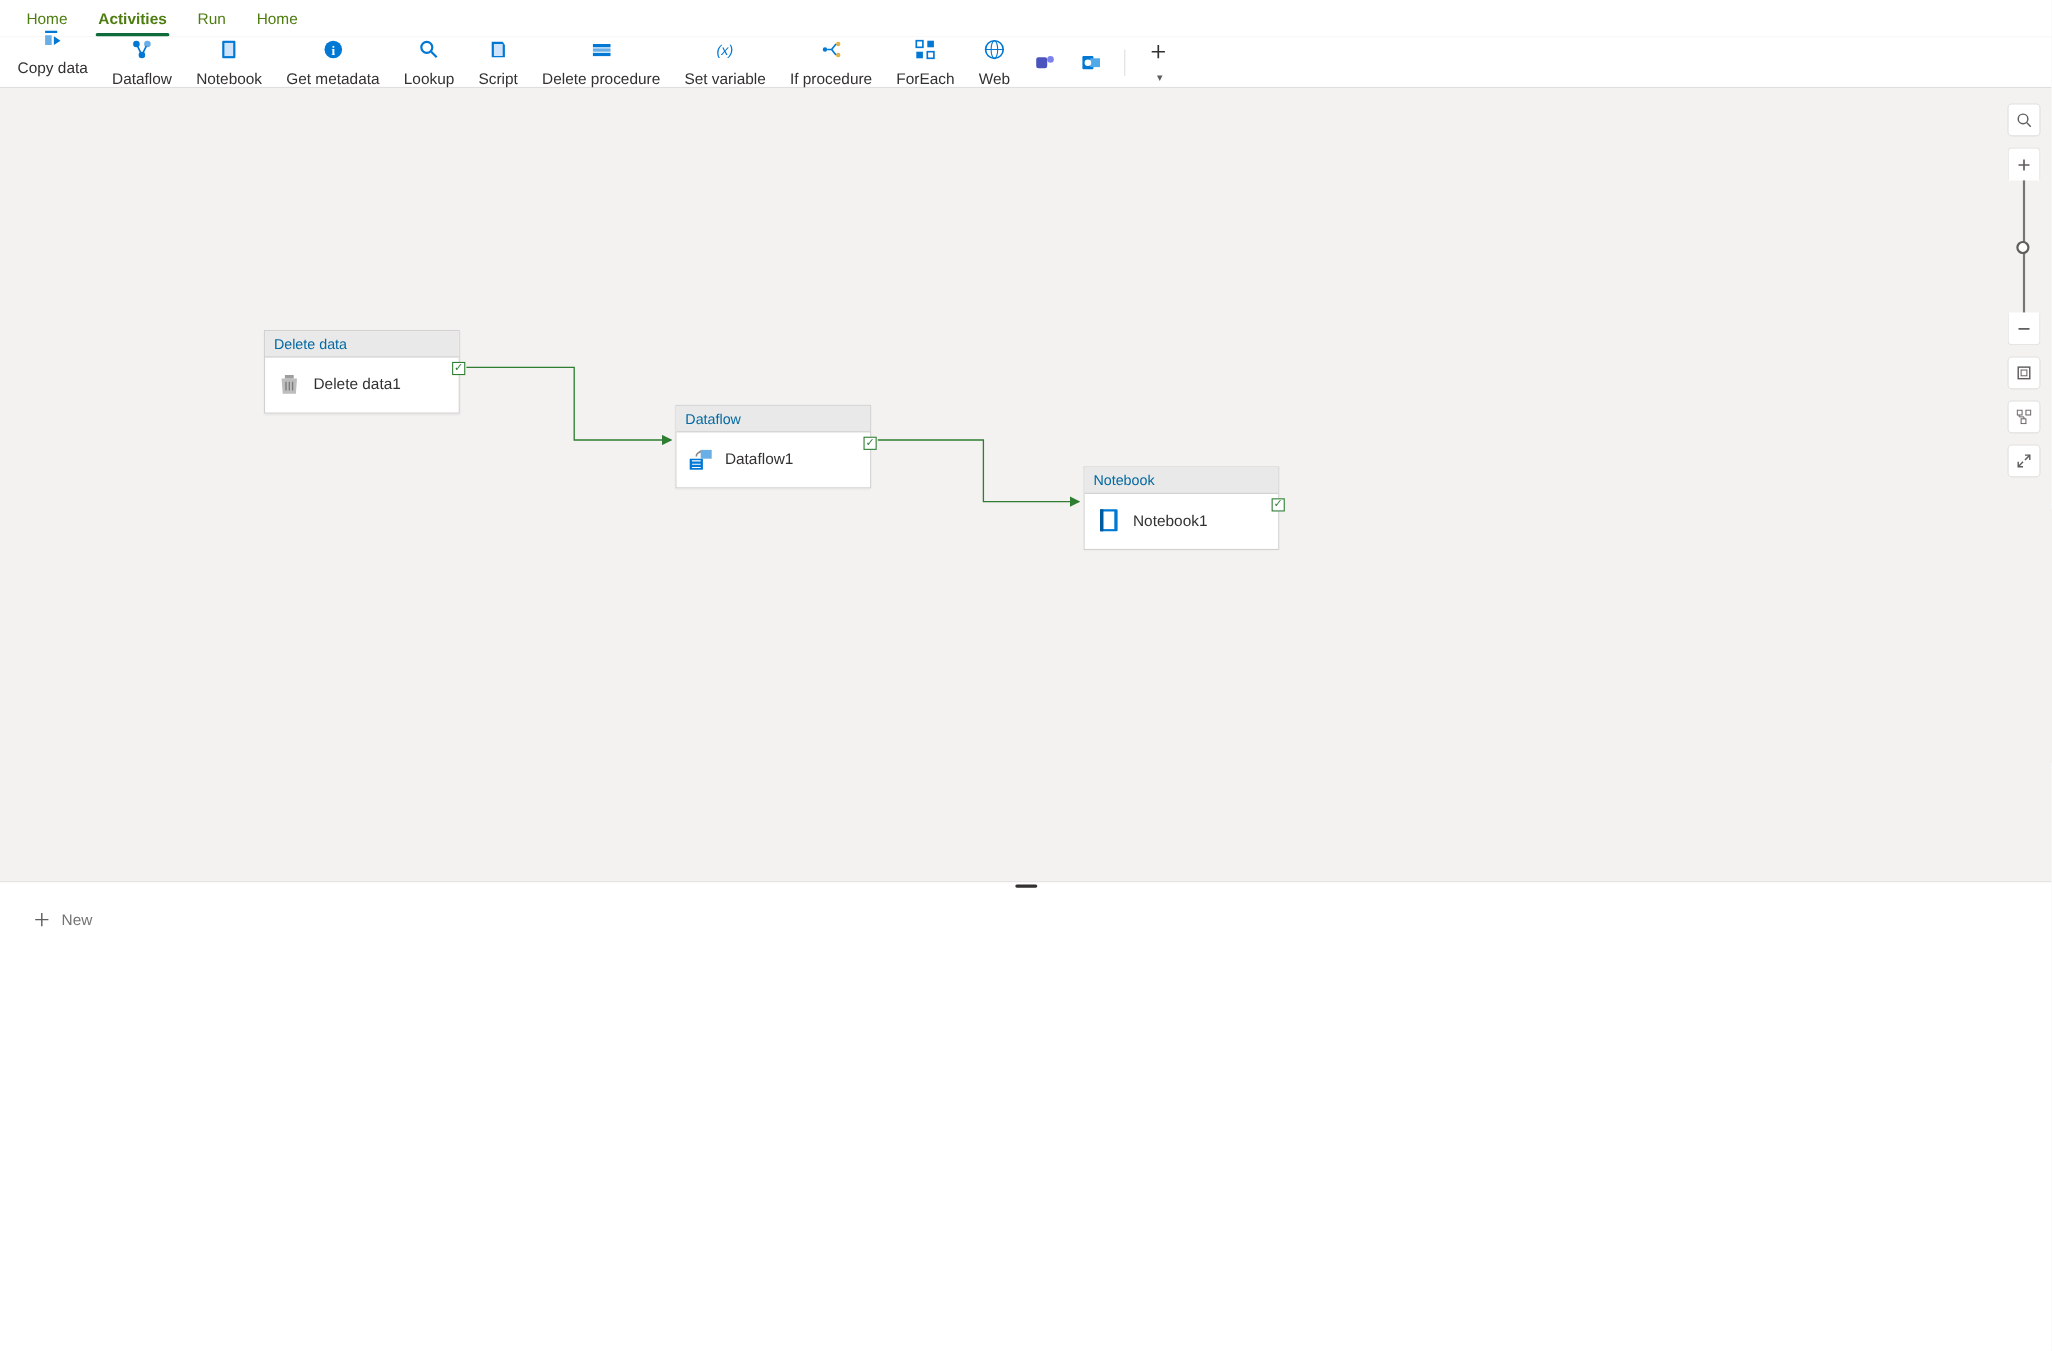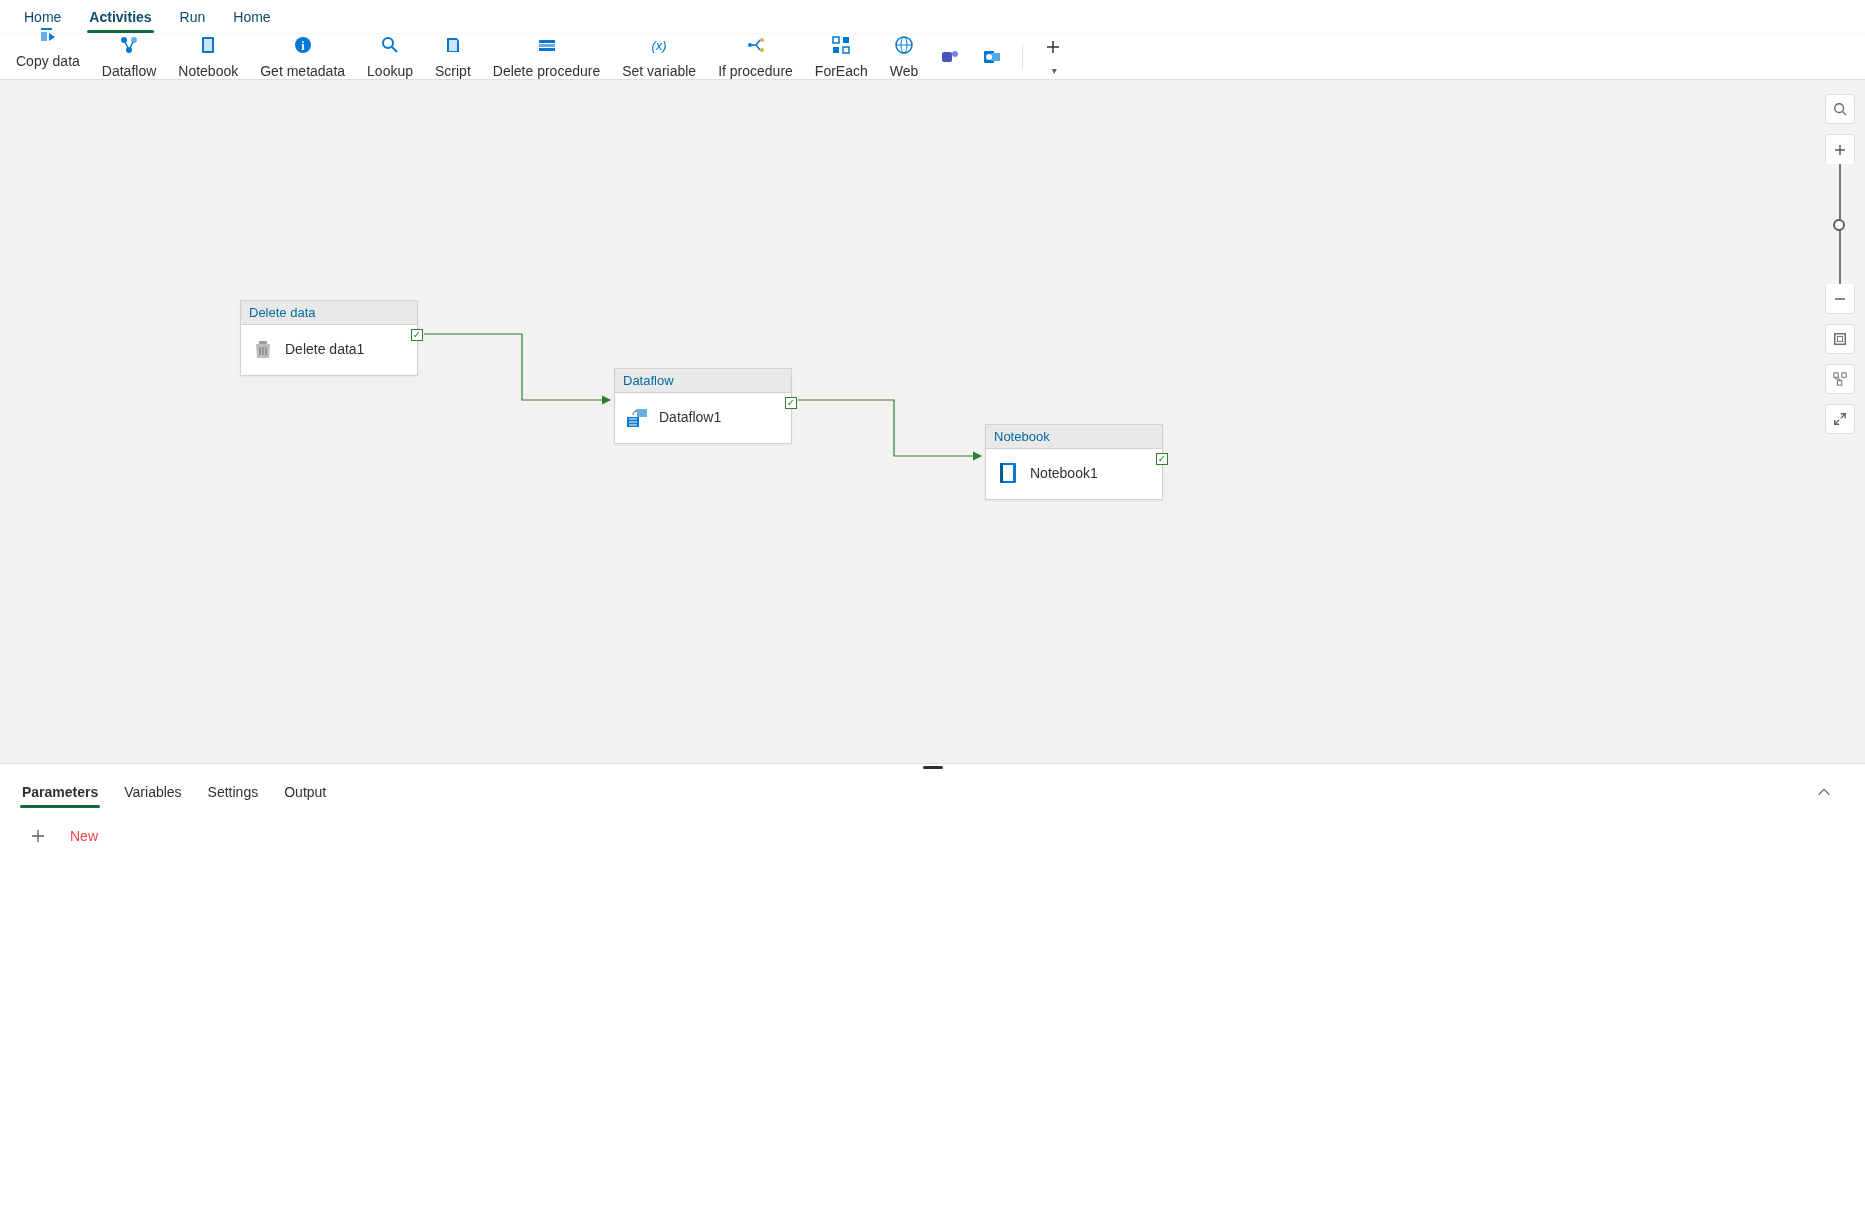--- a/index.html
+++ b/index.html
@@ -19,21 +19,21 @@
     display: flex;
     padding: 0 10px;
     border-bottom: 1px solid #f5f5f5;
     background: #fff;
     height: 34px;
     align-items: flex-end;
   }
   .top-tab {
     padding: 8px 14px 8px 14px;
     cursor: pointer;
-    color: #0c4a6e;
+    color: #4d7c0f;
     position: relative;
   }
   .top-tab.active {
     font-weight: 600;
   }
   .top-tab.active::after {
     content: "";
     position: absolute;
     left: 12px; right: 12px; bottom: 0;
     height: 3px;
@@ -189,21 +189,21 @@
   }
   .bottom-collapse {
     margin-left:auto;
     color:#605e5c;
     cursor:pointer;
     padding:4px 8px;
     margin-right:6px;
   }
   .bottom-body { height: 420px; padding: 20px 30px; }
   .new-btn {
-    display:inline-flex;align-items:center;gap:24px;cursor:pointer;color:#ef4444;
+    display:inline-flex;align-items:center;gap:10px;cursor:pointer;color:#737373;
   }
   svg { display:block; }
   .arrow-head {
     fill:#2e7d32;
   }
   .conn-line {
     stroke:#2e7d32; stroke-width:1.2; fill:none;
   }
 </style>
 </head>
@@ -459,31 +459,20 @@
           <path d="M2 9v5h5M14 7V2h-5" stroke="#605e5c" fill="none" stroke-width="1.5"></path>
         </svg>
     </div>
   </div>
 </div>
 
 <div class="bottom-panel">
   <div class="drag-handle">
       <div class="bar"></div>
     </div>
-  <div class="bottom-tabs">
-    <div class="btab active">Parameters</div>
-    <div class="btab">Variables</div>
-    <div class="btab">Settings</div>
-    <div class="btab">Output</div>
-    <div class="bottom-collapse">
-      <svg width="14" height="14" viewBox="0 0 16 16">
-          <path d="M2 11l6-6 6 6" stroke="#605e5c" fill="none" stroke-width="1.5"></path>
-        </svg>
-    </div>
-  </div>
   <div class="bottom-body">
     <div class="new-btn">
       <span>
         <svg width="16" height="16" viewBox="0 0 16 16">
             <path d="M8 2v12M2 8h12" stroke="#605e5c" stroke-width="1.3"></path>
           </svg>
       </span>
       <span>New</span>
     </div>
   </div>

